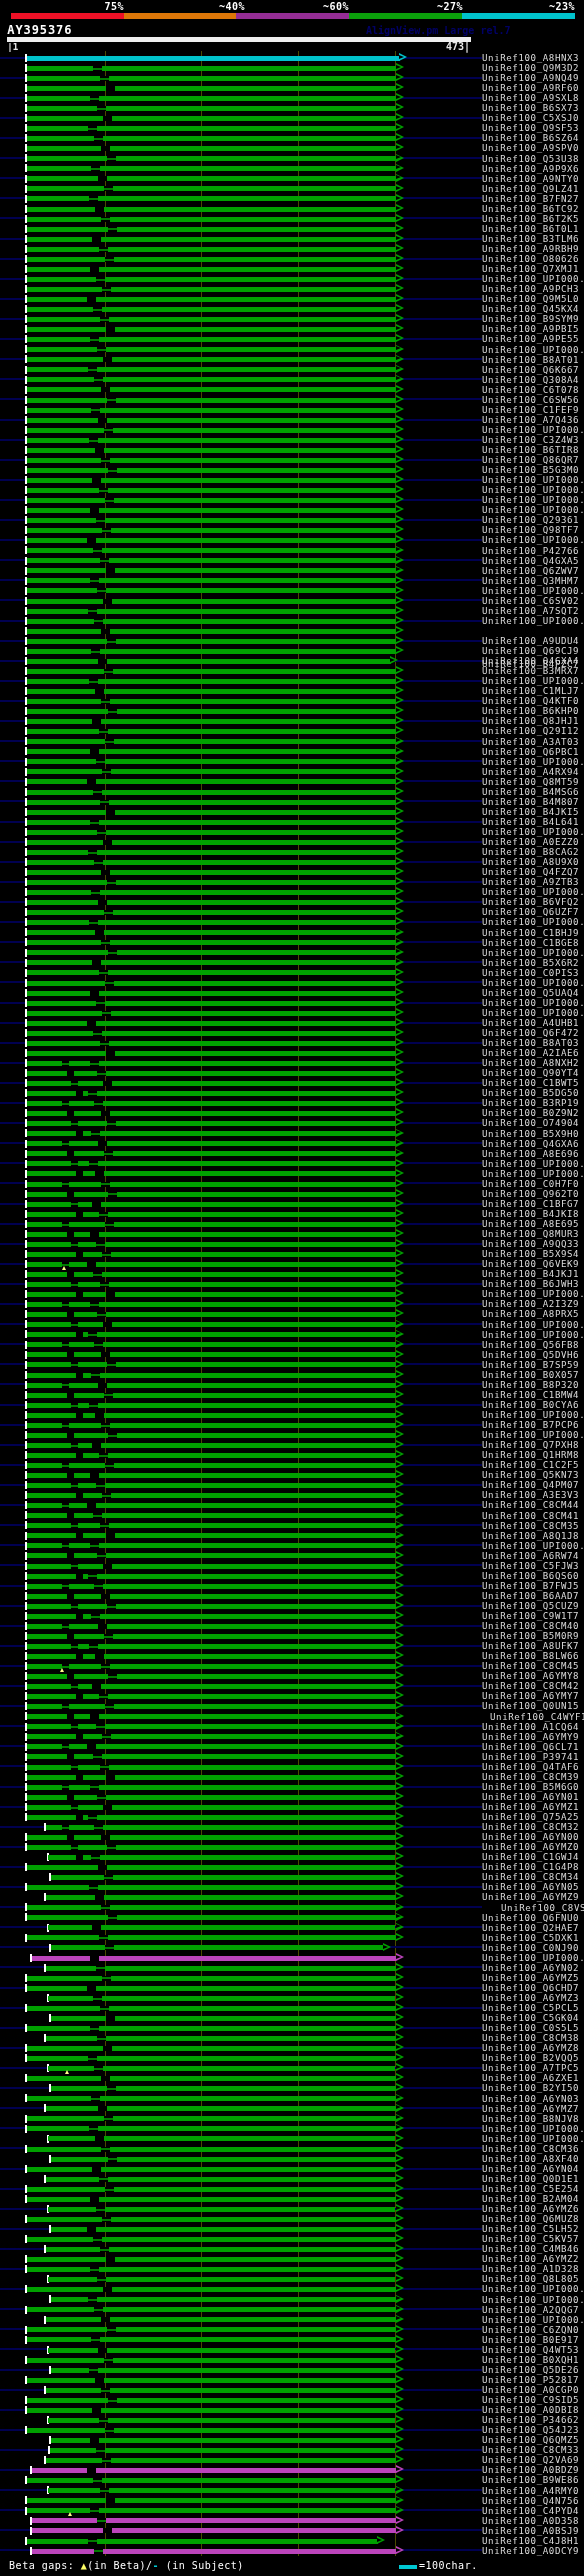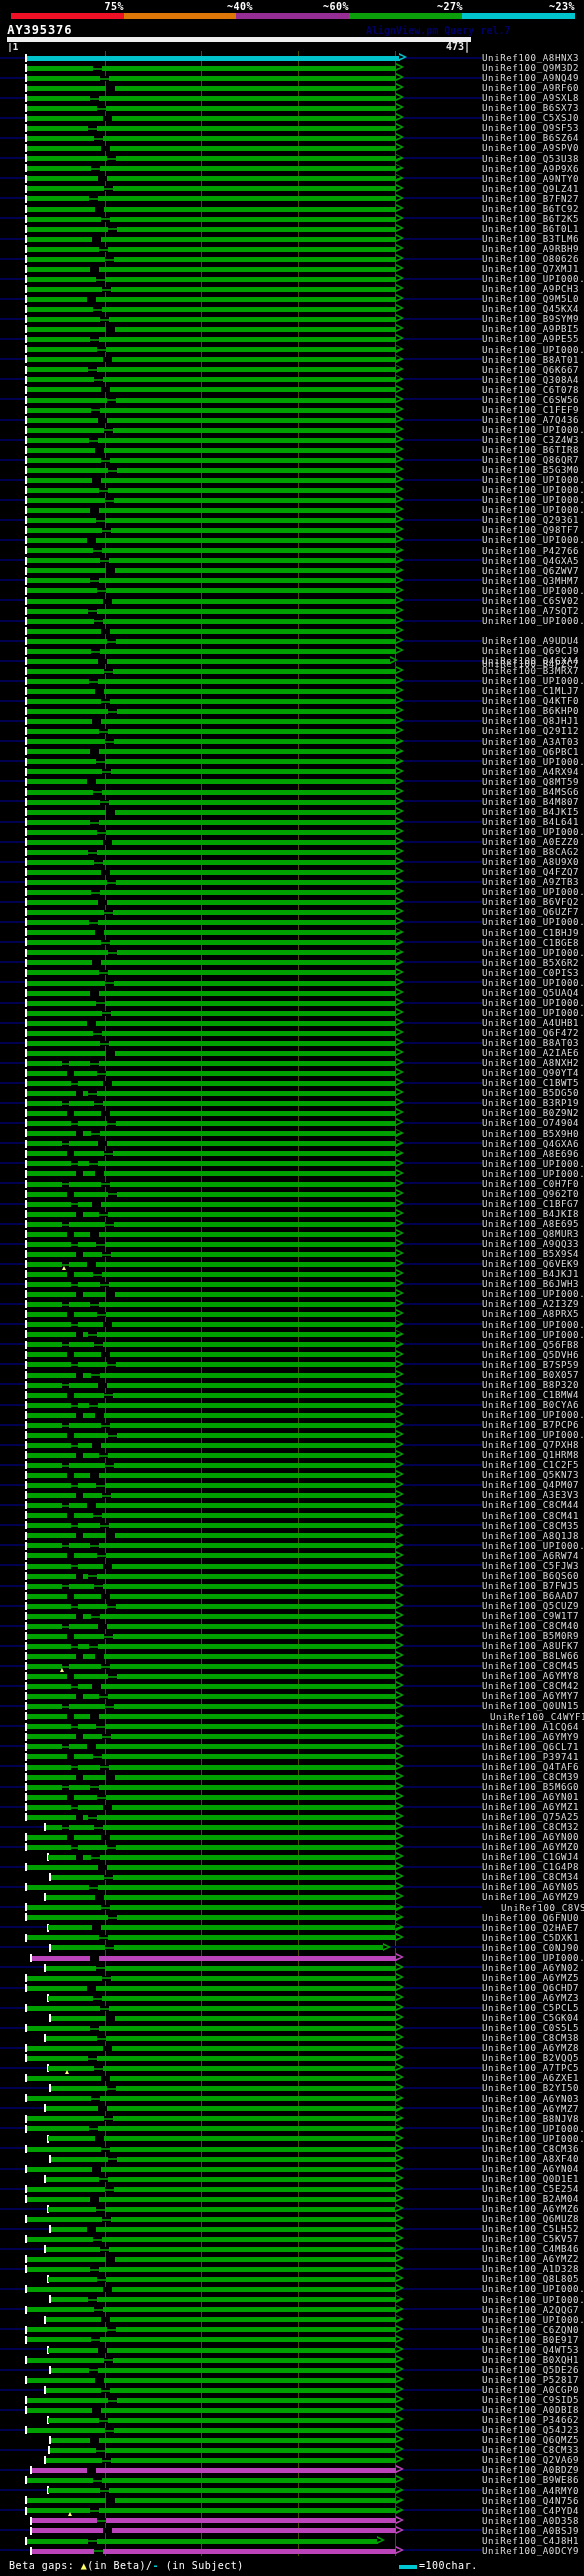--- a/index.html
+++ b/index.html
@@ -40,27 +40,27 @@
 <div id="canvas">
 
   <div id="key">
       <div class="keyseg" style="left: 11px; width: 113px; background: rgb(238, 17, 38);"></div>
       <div class="keyseg" style="left: 124px; width: 113px; background: rgb(221, 119, 8);"></div>
       <div class="keyseg" style="left: 236px; width: 113px; background: rgb(149, 45, 149);"></div>
       <div class="keyseg" style="left: 349px; width: 113px; background: rgb(11, 160, 11);"></div>
       <div class="keyseg" style="left: 462px; width: 113px; background: rgb(0, 195, 204);"></div>
     </div>
   <div class="keylab abs" style="left:67px">75%</div>
-  <div class="keylab abs" style="left:196px">~40%</div>
+  <div class="keylab abs" style="left:188px">~40%</div>
   <div class="keylab abs" style="left:292px">~60%</div>
   <div class="keylab abs" style="left:406px">~27%</div>
   <div class="keylab abs" style="left:518px">~23%</div>
 
   <div class="abs" id="query-title">AY395376</div>
-  <div class="abs" id="watermark">AlignView.pm Query rel.7</div>
+  <div class="abs" id="watermark">AlignView.pm Large rel.7</div>
 
   <div class="abs" id="ruler"></div>
   <div class="abs" id="scale-left">|1</div>
   <div class="abs" id="scale-right">473|</div>
 
   <div id="plot">
       <div class="gridline" style="left: 105px;"></div>
       <div class="gridline" style="left: 201px;"></div>
       <div class="gridline" style="left: 298px;"></div>
       <div class="gridline" style="left: 395px;"></div>

